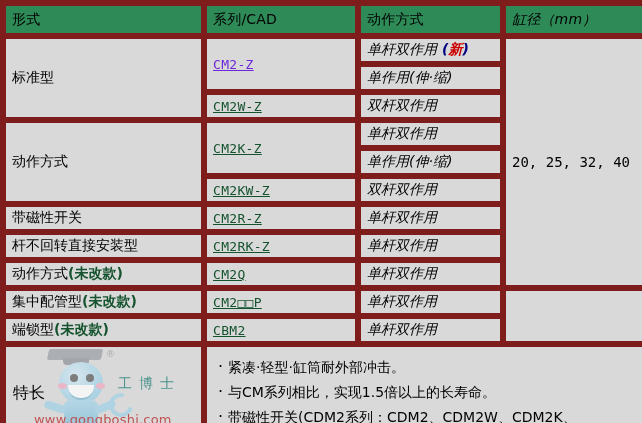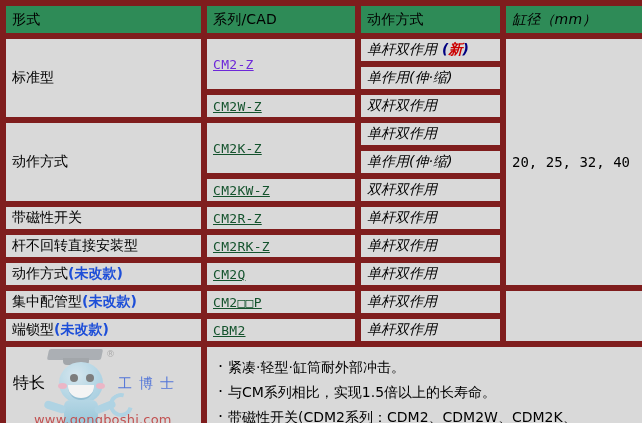--- a/index.html
+++ b/index.html
@@ -54,21 +54,21 @@
     text-decoration: underline;
     cursor: pointer;
     font-family: "DejaVu Sans Mono", "Liberation Mono", monospace;
     font-size: 13px;
     letter-spacing: 0.3px;
   }
   .cadlink.hot { color: #6d28d9; }
 
   .typecell { font-size: 15px; }
   .nomod {
-    color: #1d4ed8;
+    color: #14532d;
     font-weight: bold;
     text-align: center;
   }
   .new-tag {
     color: #000080;
     font-weight: bold;
     margin-left: 5px;
   }
   .new-tag .zi { color: #cc0000; }
 
@@ -84,21 +84,21 @@
   
   #feature-row td { vertical-align: top; padding: 0; }
   .feat-label-cell {
     position: relative;
     height: 85px;
     padding: 0 !important;
   }
   .feat-label {
     position: absolute;
     left: 7px;
-    top: 26px;
+    top: 36px;
     font-size: 16px;
     z-index: 5;
   }
   .watermark {
     position: absolute;
     left: 0; top: 0;
     width: 201px; height: 85px;
     opacity: 0.72;
     overflow: hidden;
   }
@@ -162,21 +162,21 @@
   }
   .wm-leg { position: absolute; top: 77px; width: 9px; height: 7px; background: #8ec6de; border-radius: 0 0 3px 3px; }
   .wm-leg.l { left: 62px; }
   .wm-leg.r { left: 82px; }
   .wm-reg {
     position: absolute; left: 100px; top: 2px;
     font-size: 9px; color: #9a9a9a;
   }
   .wm-brand {
     position: absolute; left: 112px; top: 28px;
-    font-size: 14px; color: #1d4ed8;
+    font-size: 14px; color: #0f766e;
     letter-spacing: 7px;
     font-family: "DejaVu Serif", "Liberation Serif", serif;
   }
   .wm-sub {
     position: absolute; left: 113px; top: 50px;
     font-size: 11px; color: #b0b0b0;
     letter-spacing: 1px;
     margin-top: 28px;
   }
   .wm-url {

